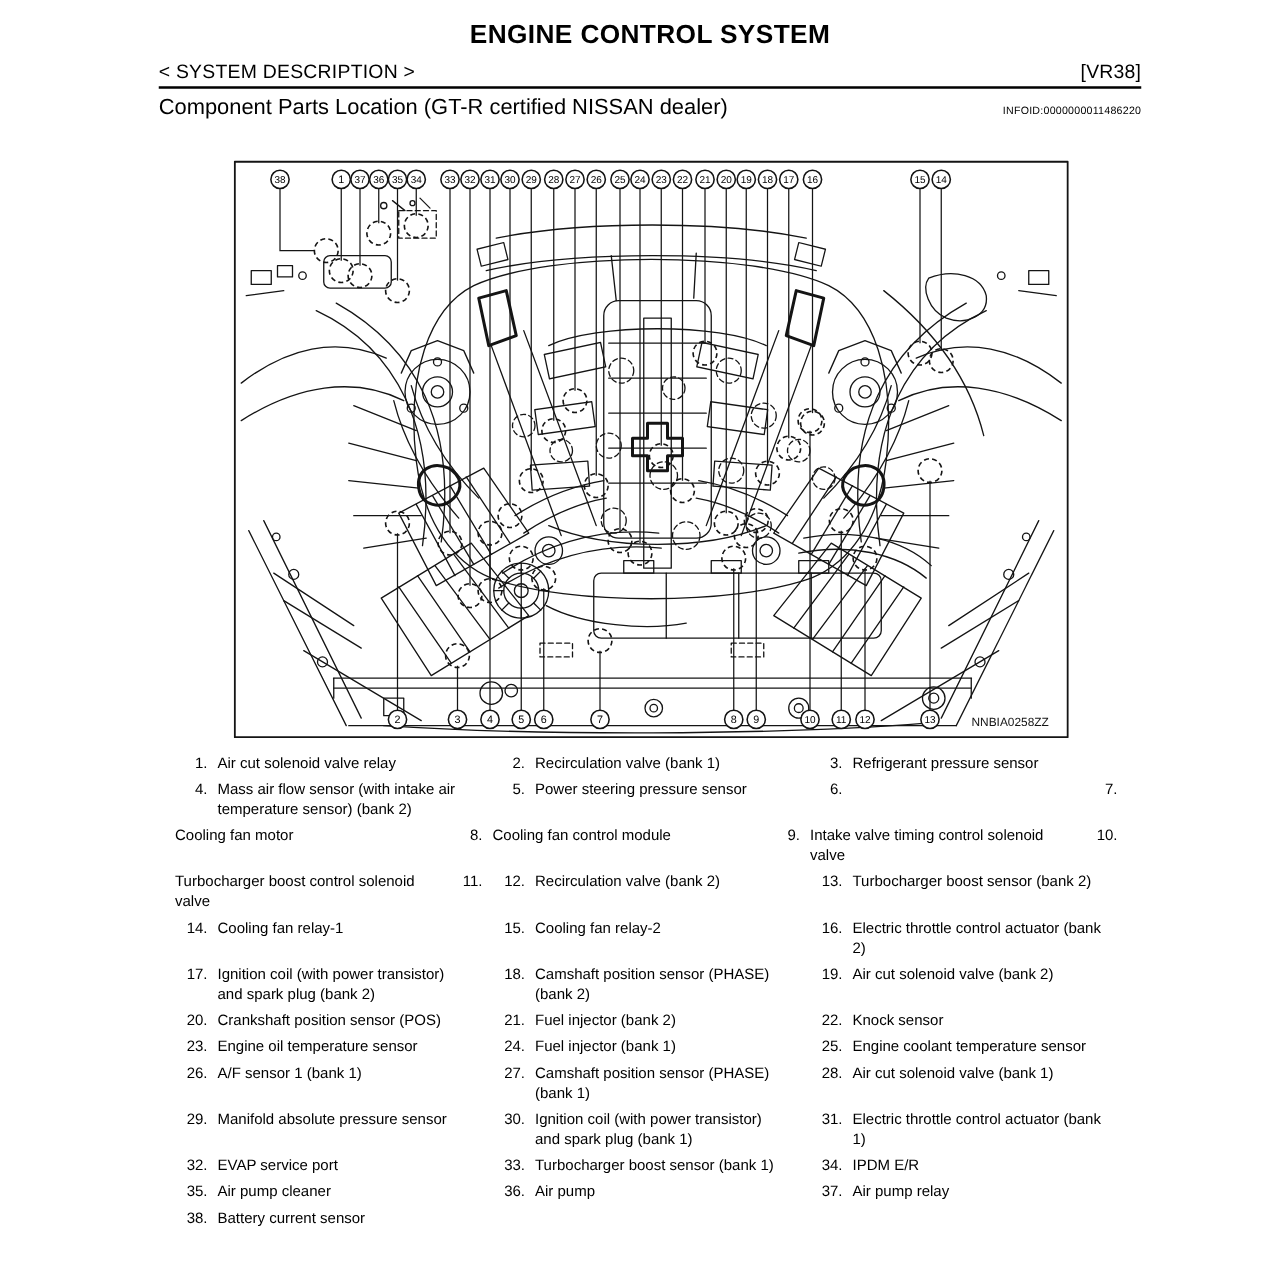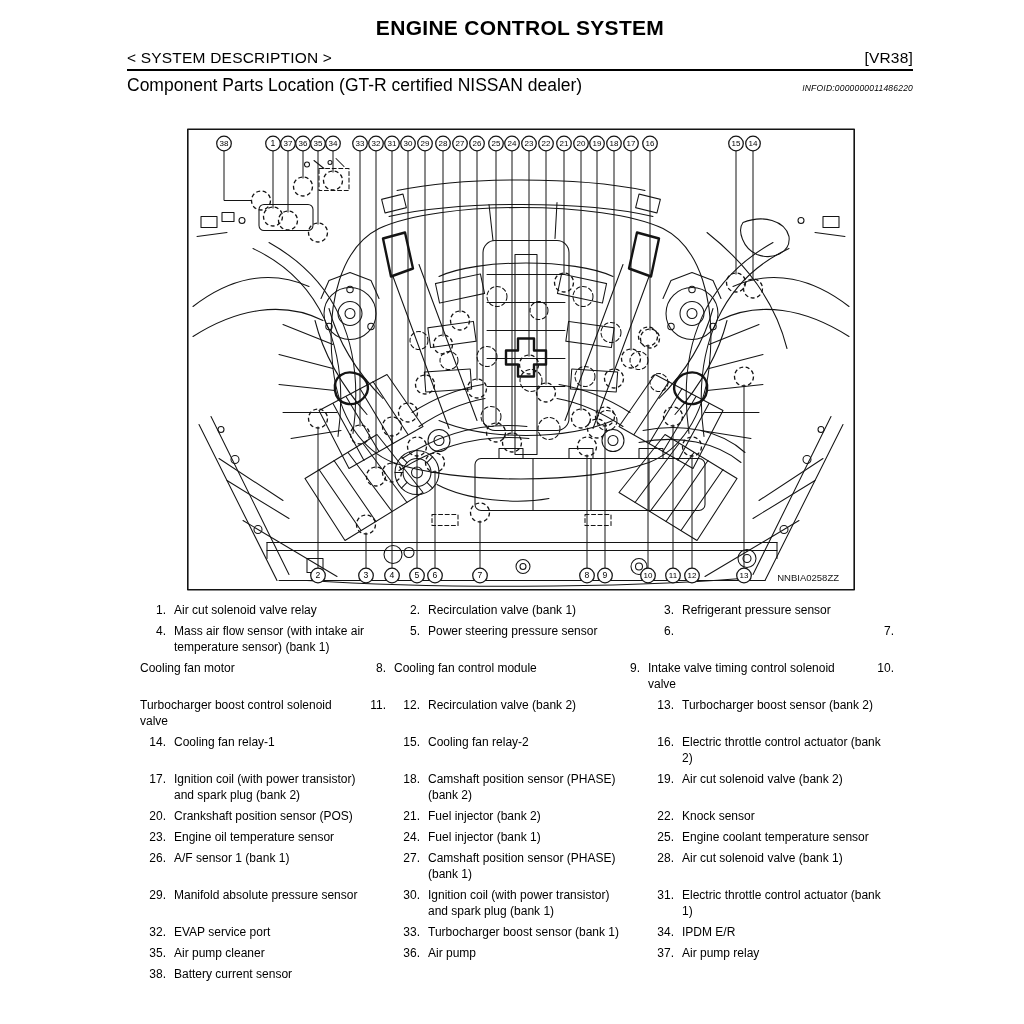--- a/index.html
+++ b/index.html
@@ -6,21 +6,21 @@
   .page{position:relative;width:924px;height:1024px;background:#fff;color:#000;
         font-family:"Liberation Sans",sans-serif;overflow:hidden;}
   .hdr{position:absolute;left:127px;top:16px;width:786px;}
   .title{text-align:center;font-size:21px;font-weight:bold;letter-spacing:.3px;}
   .subrow{display:flex;justify-content:space-between;align-items:baseline;margin-top:9px;
           font-size:15.5px;letter-spacing:.2px;text-align:center;}
   .vr{font-weight:normal;}
   .rule{margin-top:2px;border-bottom:2.4px solid #000;}
   .toprow{display:flex;justify-content:space-between;align-items:flex-end;margin-top:4px;}
   .topic{font-size:17.5px;}
-  .infoid{font-size:8.5px;font-style:italic;padding-bottom:3px;letter-spacing:.2px;}
+  .infoid{font-size:8.5px;padding-bottom:3px;letter-spacing:.2px;}
   #diagram-svg{position:absolute;left:187px;top:128px;width:668px;height:463px;}
   #art *{fill:none;stroke:#141414;stroke-width:1.05;stroke-linecap:round;stroke-linejoin:round;}
   #art .bold{stroke-width:2.4;}
   #art .frame{stroke-width:1.6;}
   .leader{stroke:#141414;stroke-width:1;fill:none;}
   .dash{stroke:#141414;stroke-width:1.3;fill:none;stroke-dasharray:4 2.6;}
   .cring{fill:#fff;stroke:#141414;stroke-width:1.25;}
   .cnum{fill:#000;stroke:none;font-family:"Liberation Sans",sans-serif;}
   .wm{fill:#141414;stroke:none;font-size:9.5px;font-family:"Liberation Sans",sans-serif;}
   .legend{position:absolute;left:140px;top:602px;width:760px;
@@ -476,21 +476,21 @@
 
   <div class="legend" id="legend">
       <div class="lnum">1.</div>
       <div class="ltxt">Air cut solenoid valve relay</div>
       <div class="lnum">2.</div>
       <div class="ltxt">Recirculation valve (bank 1)</div>
       <div class="lnum">3.</div>
       <div class="ltxt">Refrigerant pressure sensor</div>
       <div class="lnum">4.</div>
       <div class="ltxt">Mass air flow sensor (with intake air
-temperature sensor) (bank 1)</div>
+temperature sensor) (bank 2)</div>
       <div class="lnum">5.</div>
       <div class="ltxt">Power steering pressure sensor</div>
       <div class="lnum">6.</div>
       <div class="lnum">7.</div>
       <div class="ltxt">Cooling fan motor</div>
       <div class="lnum">8.</div>
       <div class="ltxt">Cooling fan control module</div>
       <div class="lnum">9.</div>
       <div class="ltxt">Intake valve timing control solenoid
 valve</div>

